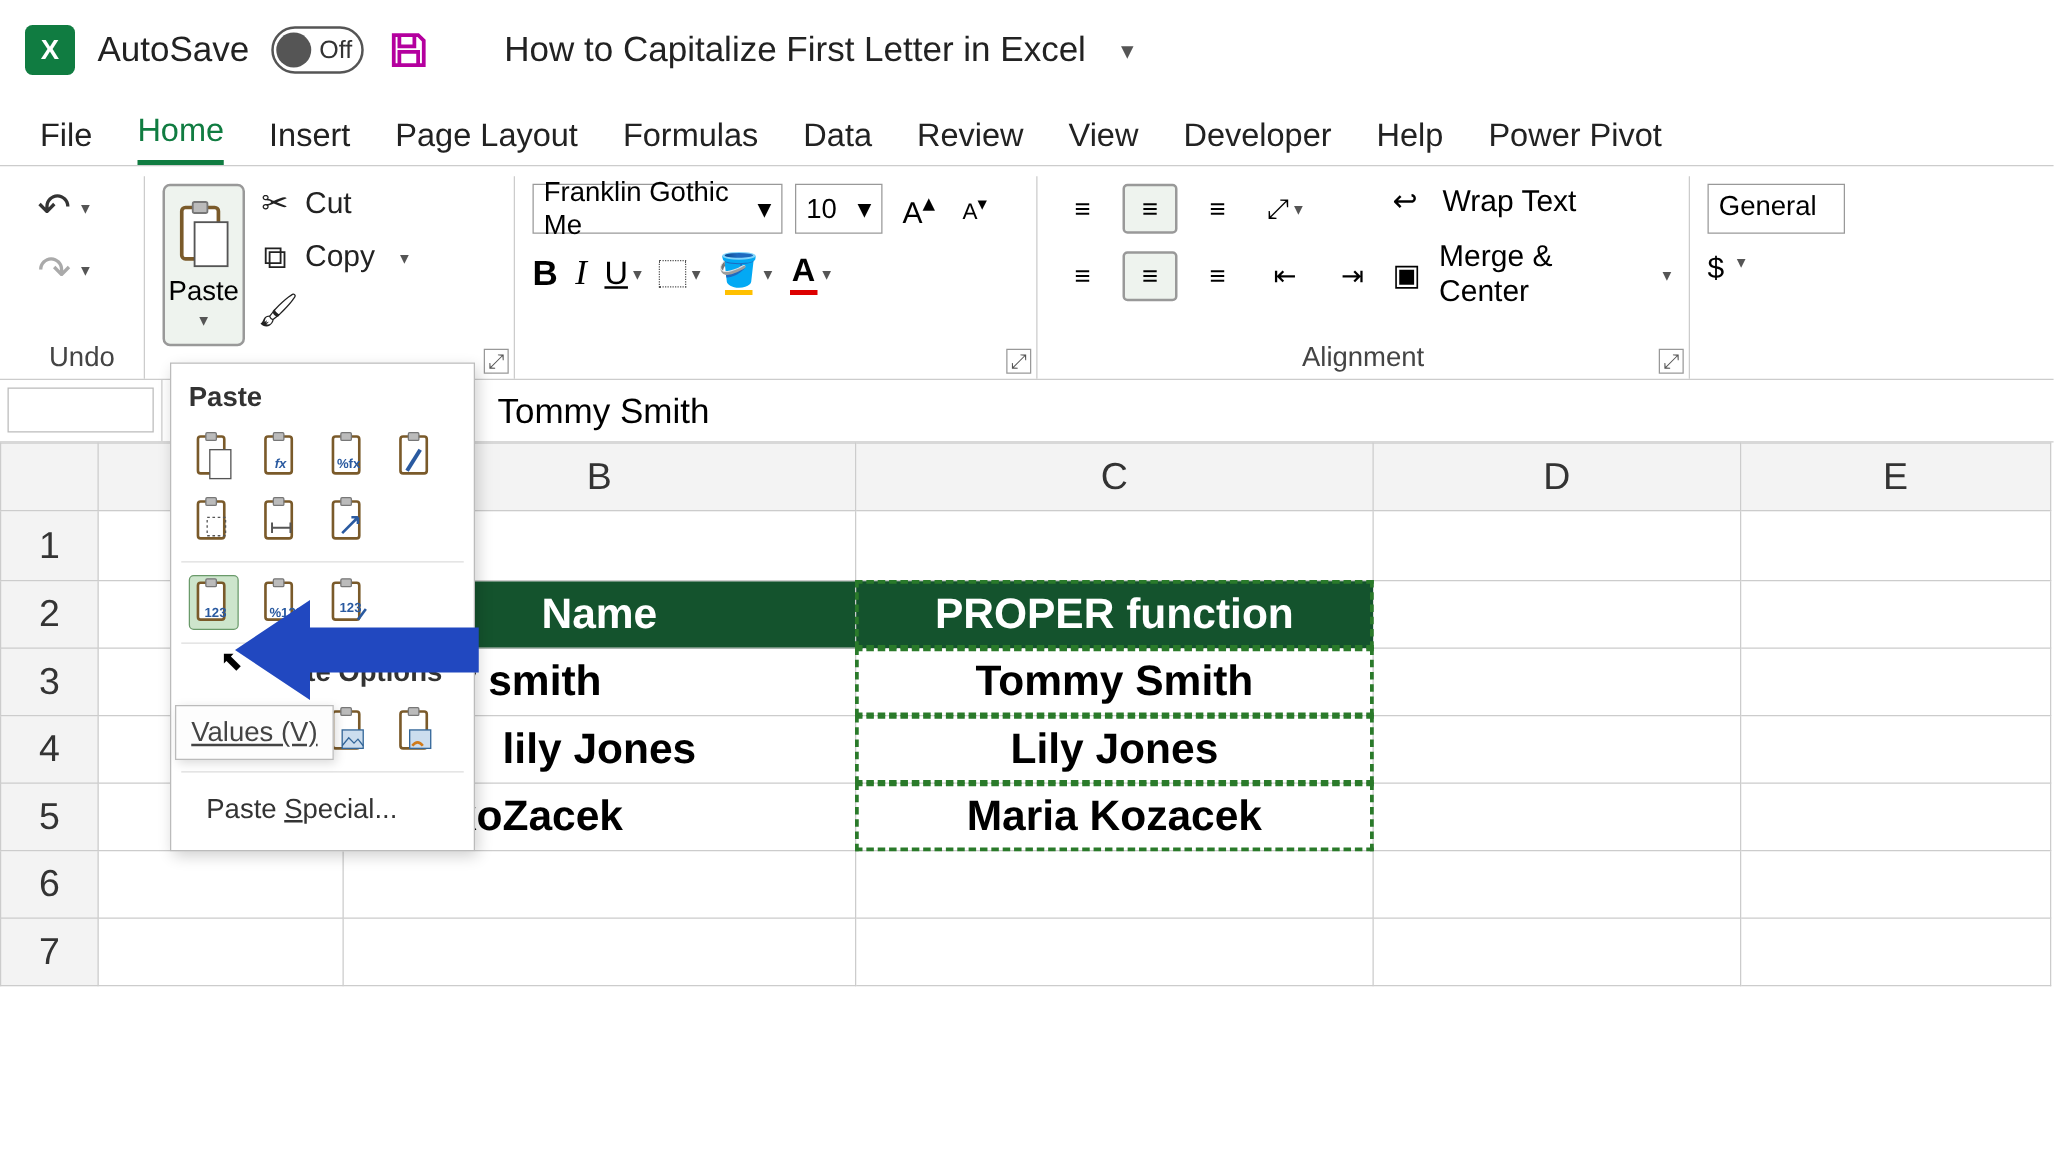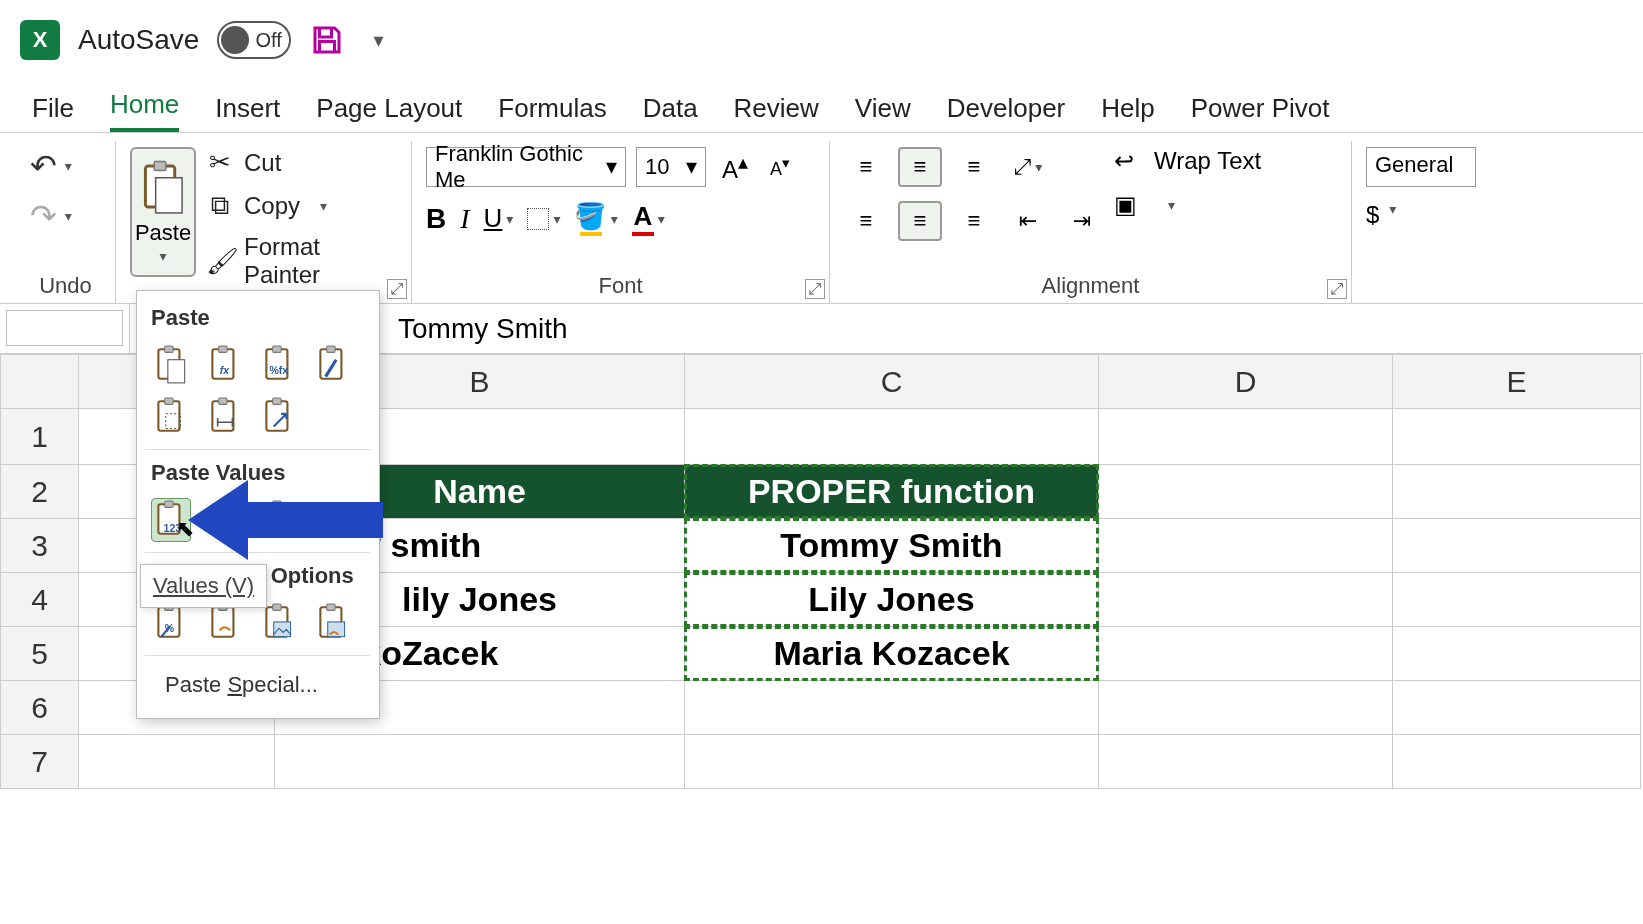--- a/index.html
+++ b/index.html
@@ -123,20 +123,21 @@
 <div class="titlebar">
   <div class="excel-icon">X</div>
   <span class="autosave-label">AutoSave</span>
   <div class="autosave-toggle">
     <div class="toggle-knob"></div>
     <span class="toggle-text">Off</span>
   </div>
   <svg class="save-icon" viewBox="0 0 24 24">
       <path fill="none" stroke="#b4009e" stroke-width="2" d="M4 4h13l3 3v13H4z M7 4v6h8V4 M7 20v-7h10v7"></path>
     </svg>
+  <span class="doc-title">How to Capitalize First Letter in Excel</span>
   <span class="title-dropdown">▾</span>
 </div>
 
 <div class="ribbon-tabs">
   <div class="ribbon-tab">File</div>
   <div class="ribbon-tab active">Home</div>
   <div class="ribbon-tab">Insert</div>
   <div class="ribbon-tab">Page Layout</div>
   <div class="ribbon-tab">Formulas</div>
   <div class="ribbon-tab">Data</div>
@@ -179,21 +180,20 @@
             <span class="icn">✂</span>
             <span>Cut</span>
           </div>
         <div class="clip-act">
             <span class="icn">⧉</span>
             <span>Copy</span>
             <span class="small-drop" style="margin-left:10px;">▾</span>
           </div>
         <div class="clip-act">
             <span class="icn">🖌</span>
-            <span>Format Painter</span>
           </div>
       </div>
     </div>
     <div class="group-launcher">⤢</div>
   </div>
 
   <div class="ribbon-group" style="width:418px;">
     <div class="font-group-body">
       <div class="font-row1">
         <div class="font-select font-name">
@@ -227,21 +227,20 @@
           </span>
         <span class="btn-drop">
             <span style="display:flex;flex-direction:column;align-items:center;">
               <span style="font-weight:bold;">A</span>
               <span class="color-swatch"></span>
             </span>
             <span class="small-drop">▾</span>
           </span>
       </div>
     </div>
-    <div class="group-label">Font</div>
     <div class="group-launcher">⤢</div>
   </div>
 
   <div class="ribbon-group" style="width:522px;">
     <div style="display:flex;">
       <div class="align-body">
         <div class="align-row">
           <div class="align-btn">≡</div>
           <div class="align-btn sel">≡</div>
           <div class="align-btn">≡</div>
@@ -258,20 +257,21 @@
           <div class="align-btn">⇥</div>
         </div>
       </div>
       <div class="wrap-merge-col">
         <div class="wrap-item">
             <span class="icn-small">↩</span>
             <span>Wrap Text</span>
           </div>
         <div class="wrap-item">
             <span class="icn-small">▣</span>
+            <span>Merge &amp; Center</span>
             <span class="small-drop" style="margin-left:14px;">▾</span>
           </div>
       </div>
     </div>
     <div class="group-label">Alignment</div>
     <div class="group-launcher">⤢</div>
   </div>
 
   <div class="ribbon-group" style="border-right:none;">
     <div class="num-body">
@@ -414,21 +414,20 @@
       </div>
     <div class="pm-icon">
         <svg class="clip-svg" viewBox="0 0 30 38">
           <rect class="board" x="3" y="4" width="20" height="28" rx="2"></rect>
           <rect class="clip" x="9" y="1" width="8" height="6" rx="1"></rect>
           <path d="M10 28 L22 16 M22 16 l-5 0 M22 16 l0 5" stroke="#2a5aa0" stroke-width="2" fill="none"></path>
         </svg>
       </div>
   </div>
   <div class="pm-sep"></div>
-  <div class="pm-title">Paste Values</div>
   <div class="pm-row">
     <div class="pm-icon hl">
         <svg class="clip-svg" viewBox="0 0 30 38">
           <rect class="board" x="3" y="4" width="20" height="28" rx="2"></rect>
           <rect class="clip" x="9" y="1" width="8" height="6" rx="1"></rect>
           <text x="8" y="30" font-size="9">123</text>
         </svg>
       </div>
     <div class="pm-icon">
         <svg class="clip-svg" viewBox="0 0 30 38">

